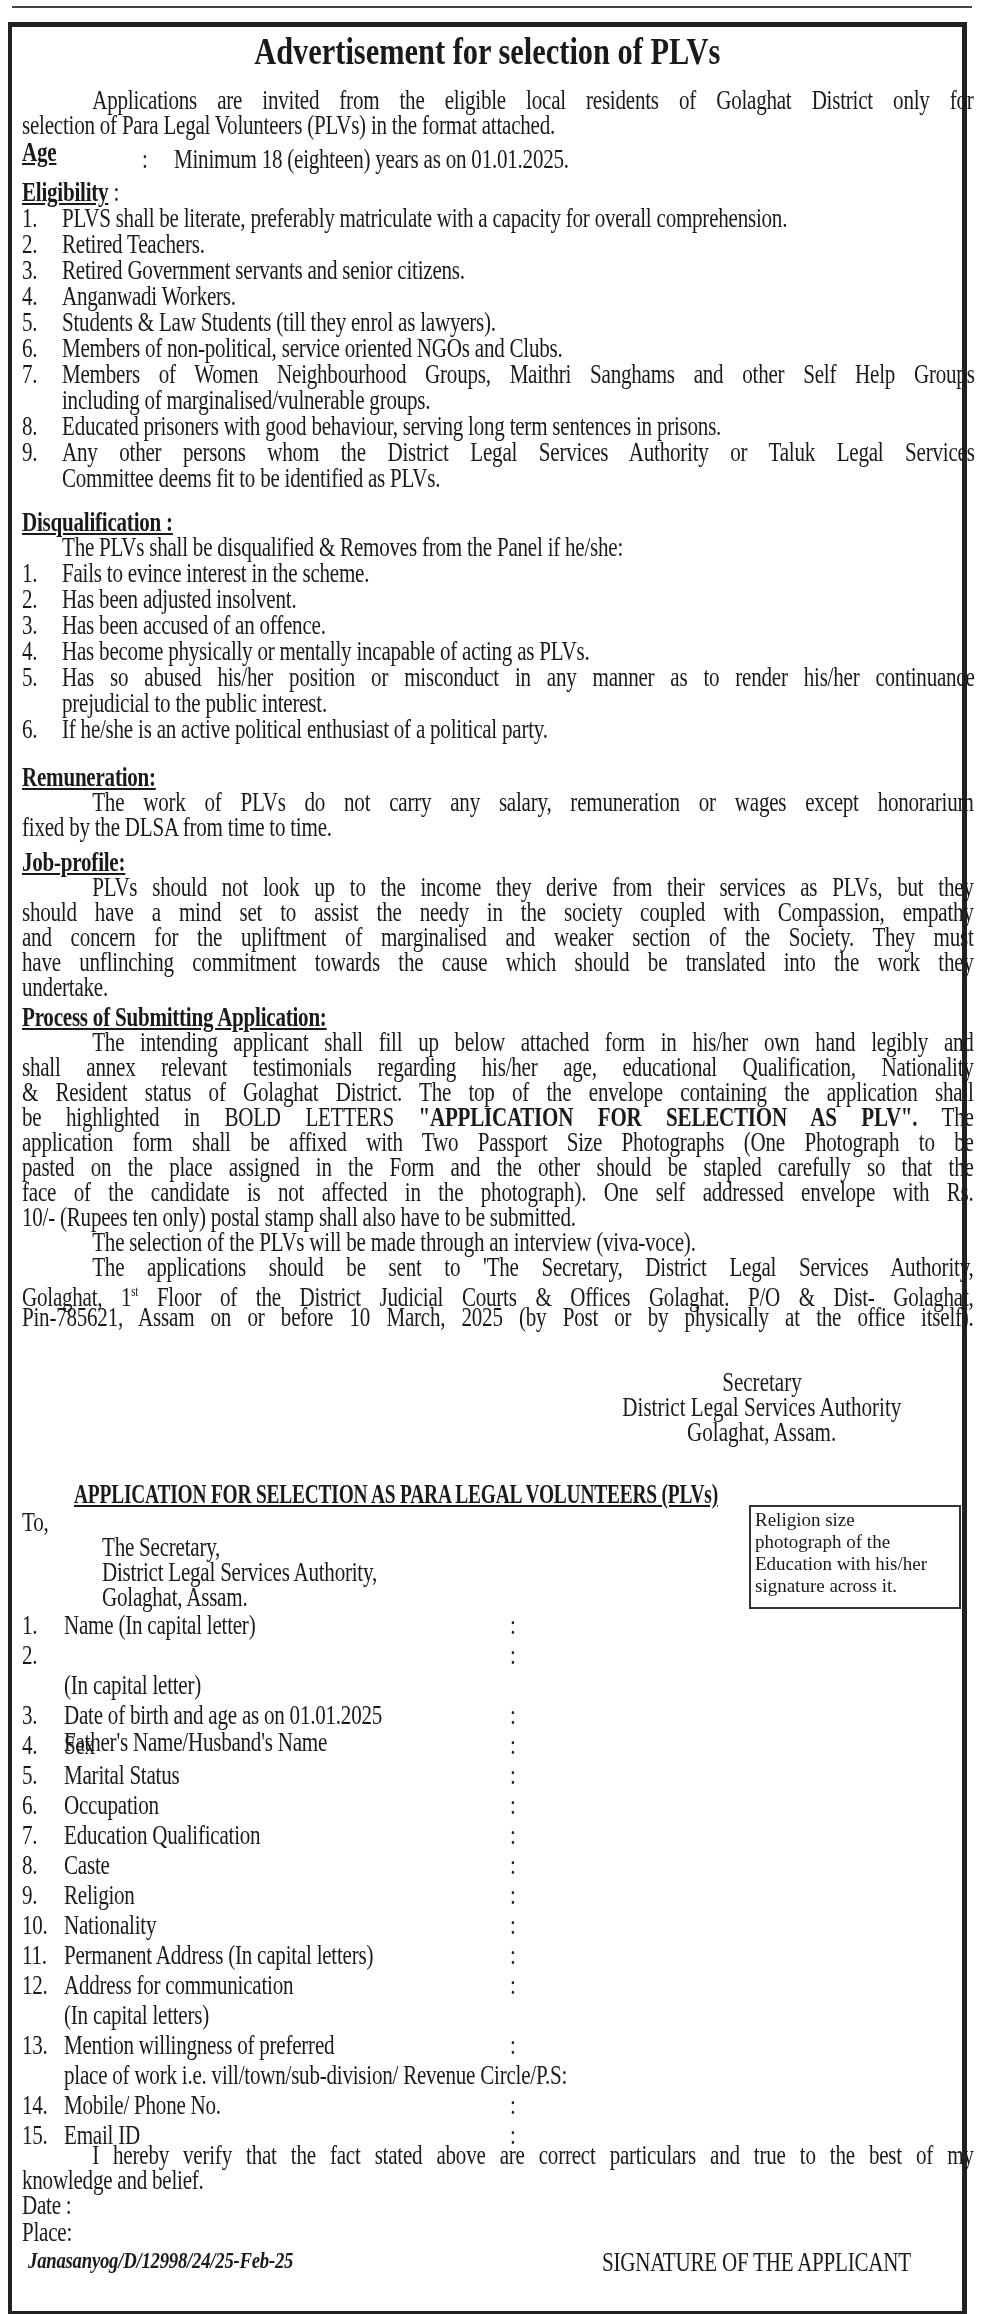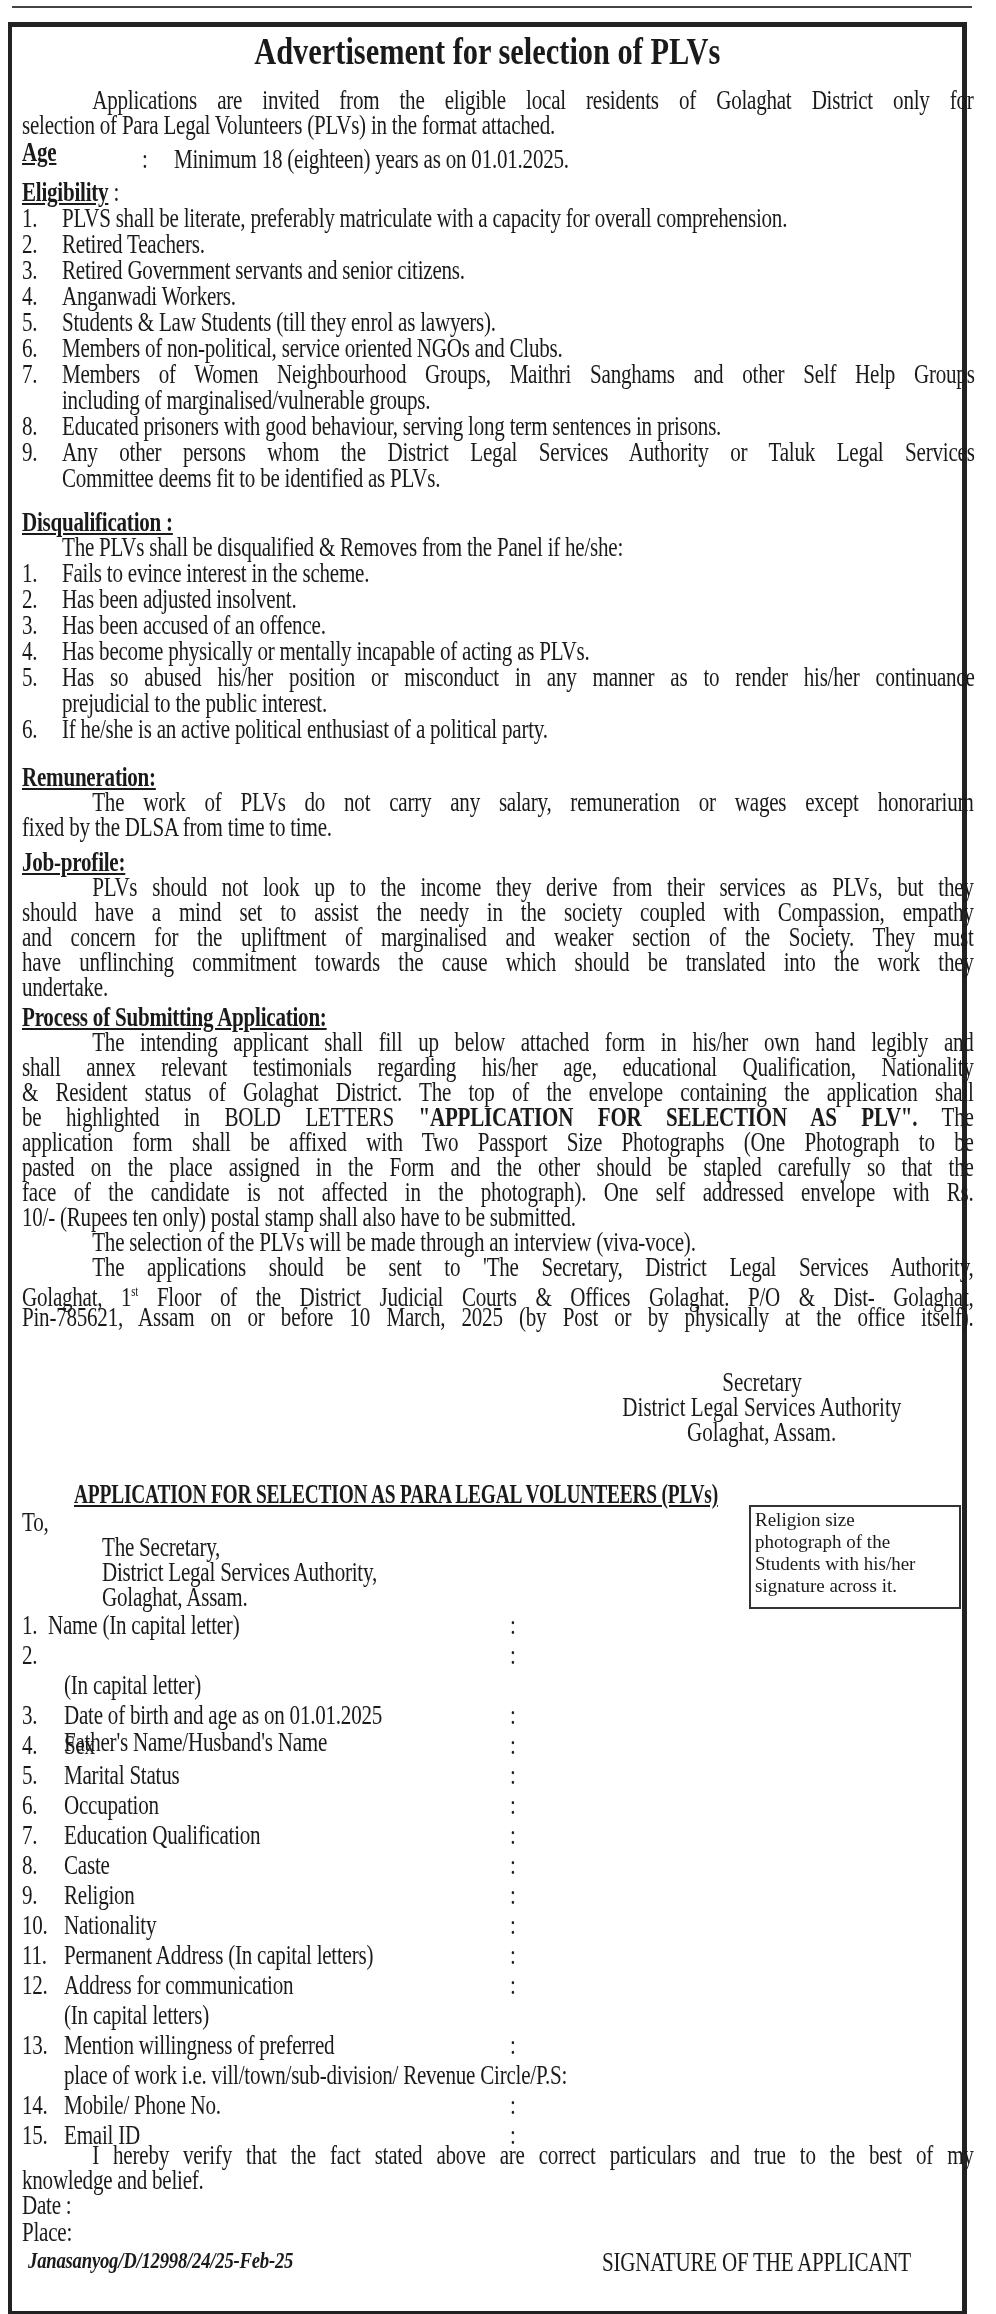--- a/index.html
+++ b/index.html
@@ -144,28 +144,28 @@
     <div class="line" style="top:1480px;font-family:Liberation Serif, serif;"><span class="cond">To,</span></div>
     <div id="addressee">
         <div class="line" style="top:1505px; left:80px;"><span class="cond">The Secretary,</span></div>
         <div class="line" style="top:1530px; left:80px;"><span class="cond">District Legal Services Authority,</span></div>
         <div class="line" style="top:1555px; left:80px;"><span class="cond">Golaghat, Assam.</span></div>
       </div>
 
     <div class="photo">
       <span>Religion size</span>
       <span>photograph of the</span>
-      <span>Students with his/her</span>
+      <span>Education with his/her</span>
       <span>signature across it.</span>
     </div>
 
     <div id="fields">
         <div>
           <div class="line" style="top:1583px;"><span class="cond">1.</span></div>
-          <div class="line" style="top:1583px; left:26px;font-family:Liberation Serif, serif;"><span class="cond">Name (In capital letter)</span></div>
+          <div class="line" style="top:1583px; left:42px;font-family:Liberation Serif, serif;"><span class="cond">Name (In capital letter)</span></div>
           <div class="line" style="top:1583px; left:488px;"><span class="cond">:</span></div>
         </div>
         <div>
           <div class="line" style="top:1613px;"><span class="cond">2.</span></div>
           <div class="line" style="top:1700px; left:42px;"><span class="cond">Father's Name/Husband's Name</span></div>
           <div class="line" style="top:1613px; left:488px;"><span class="cond">:</span></div>
           <div class="line" style="top:1643px; left:42px;"><span class="cond">(In capital letter)</span></div>
         </div>
         <div>
           <div class="line" style="top:1673px;"><span class="cond">3.</span></div>

